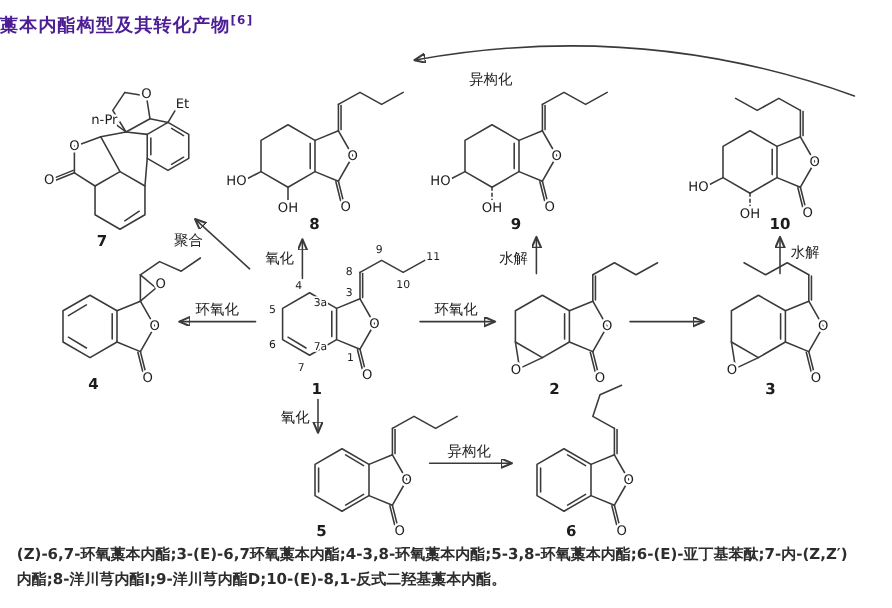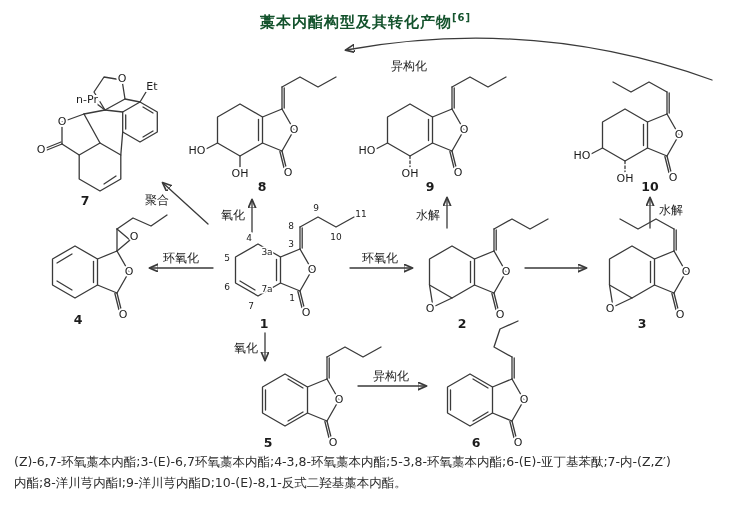--- a/index.html
+++ b/index.html
@@ -1,22 +1,22 @@
 <!DOCTYPE html>
 <html><head>
 <meta charset="utf-8">
 <style>
   html,body{margin:0;padding:0;background:#ffffff;}
   body{width:743px;height:507px;position:relative;overflow:hidden;
        font-family:"DejaVu Sans","Liberation Sans",sans-serif;}
-  .fig-title{position:absolute;top:12px;left:0;right:12px;text-align:center;
-             font-size:15px;font-weight:bold;color:#14532d;letter-spacing:1px;}
+  .fig-title{position:absolute;top:12px;left:0;right:12px;text-align:left;
+             font-size:15px;font-weight:bold;color:#4c1d95;letter-spacing:1px;}
   .fig-title sup{font-size:10px;}
   .caption{position:absolute;left:14px;top:452px;width:716px;
-           font-size:12.5px;color:#2d2d2d;line-height:1.65;}
+           font-size:12.5px;color:#2d2d2d;line-height:1.65;font-weight:bold;}
   svg{position:absolute;left:0;top:0;}
   svg line,svg path,svg polygon,svg polyline{stroke:#3a3a3a;stroke-width:1.3;fill:none;stroke-linecap:round;stroke-linejoin:round;}
   svg text{font-family:"DejaVu Sans","Liberation Sans",sans-serif;fill:#1c1c1c;
            paint-order:stroke;stroke:#ffffff;stroke-width:4px;text-anchor:middle;}
   .atom{font-size:11px;}
   .num{font-size:9px;stroke-width:3px;}
   .cnum{font-size:12.5px;font-weight:bold;}
   .rlabel{font-size:12px;fill:#222;}
   .dash{stroke-dasharray:2.5 2.5;}
 </style>

